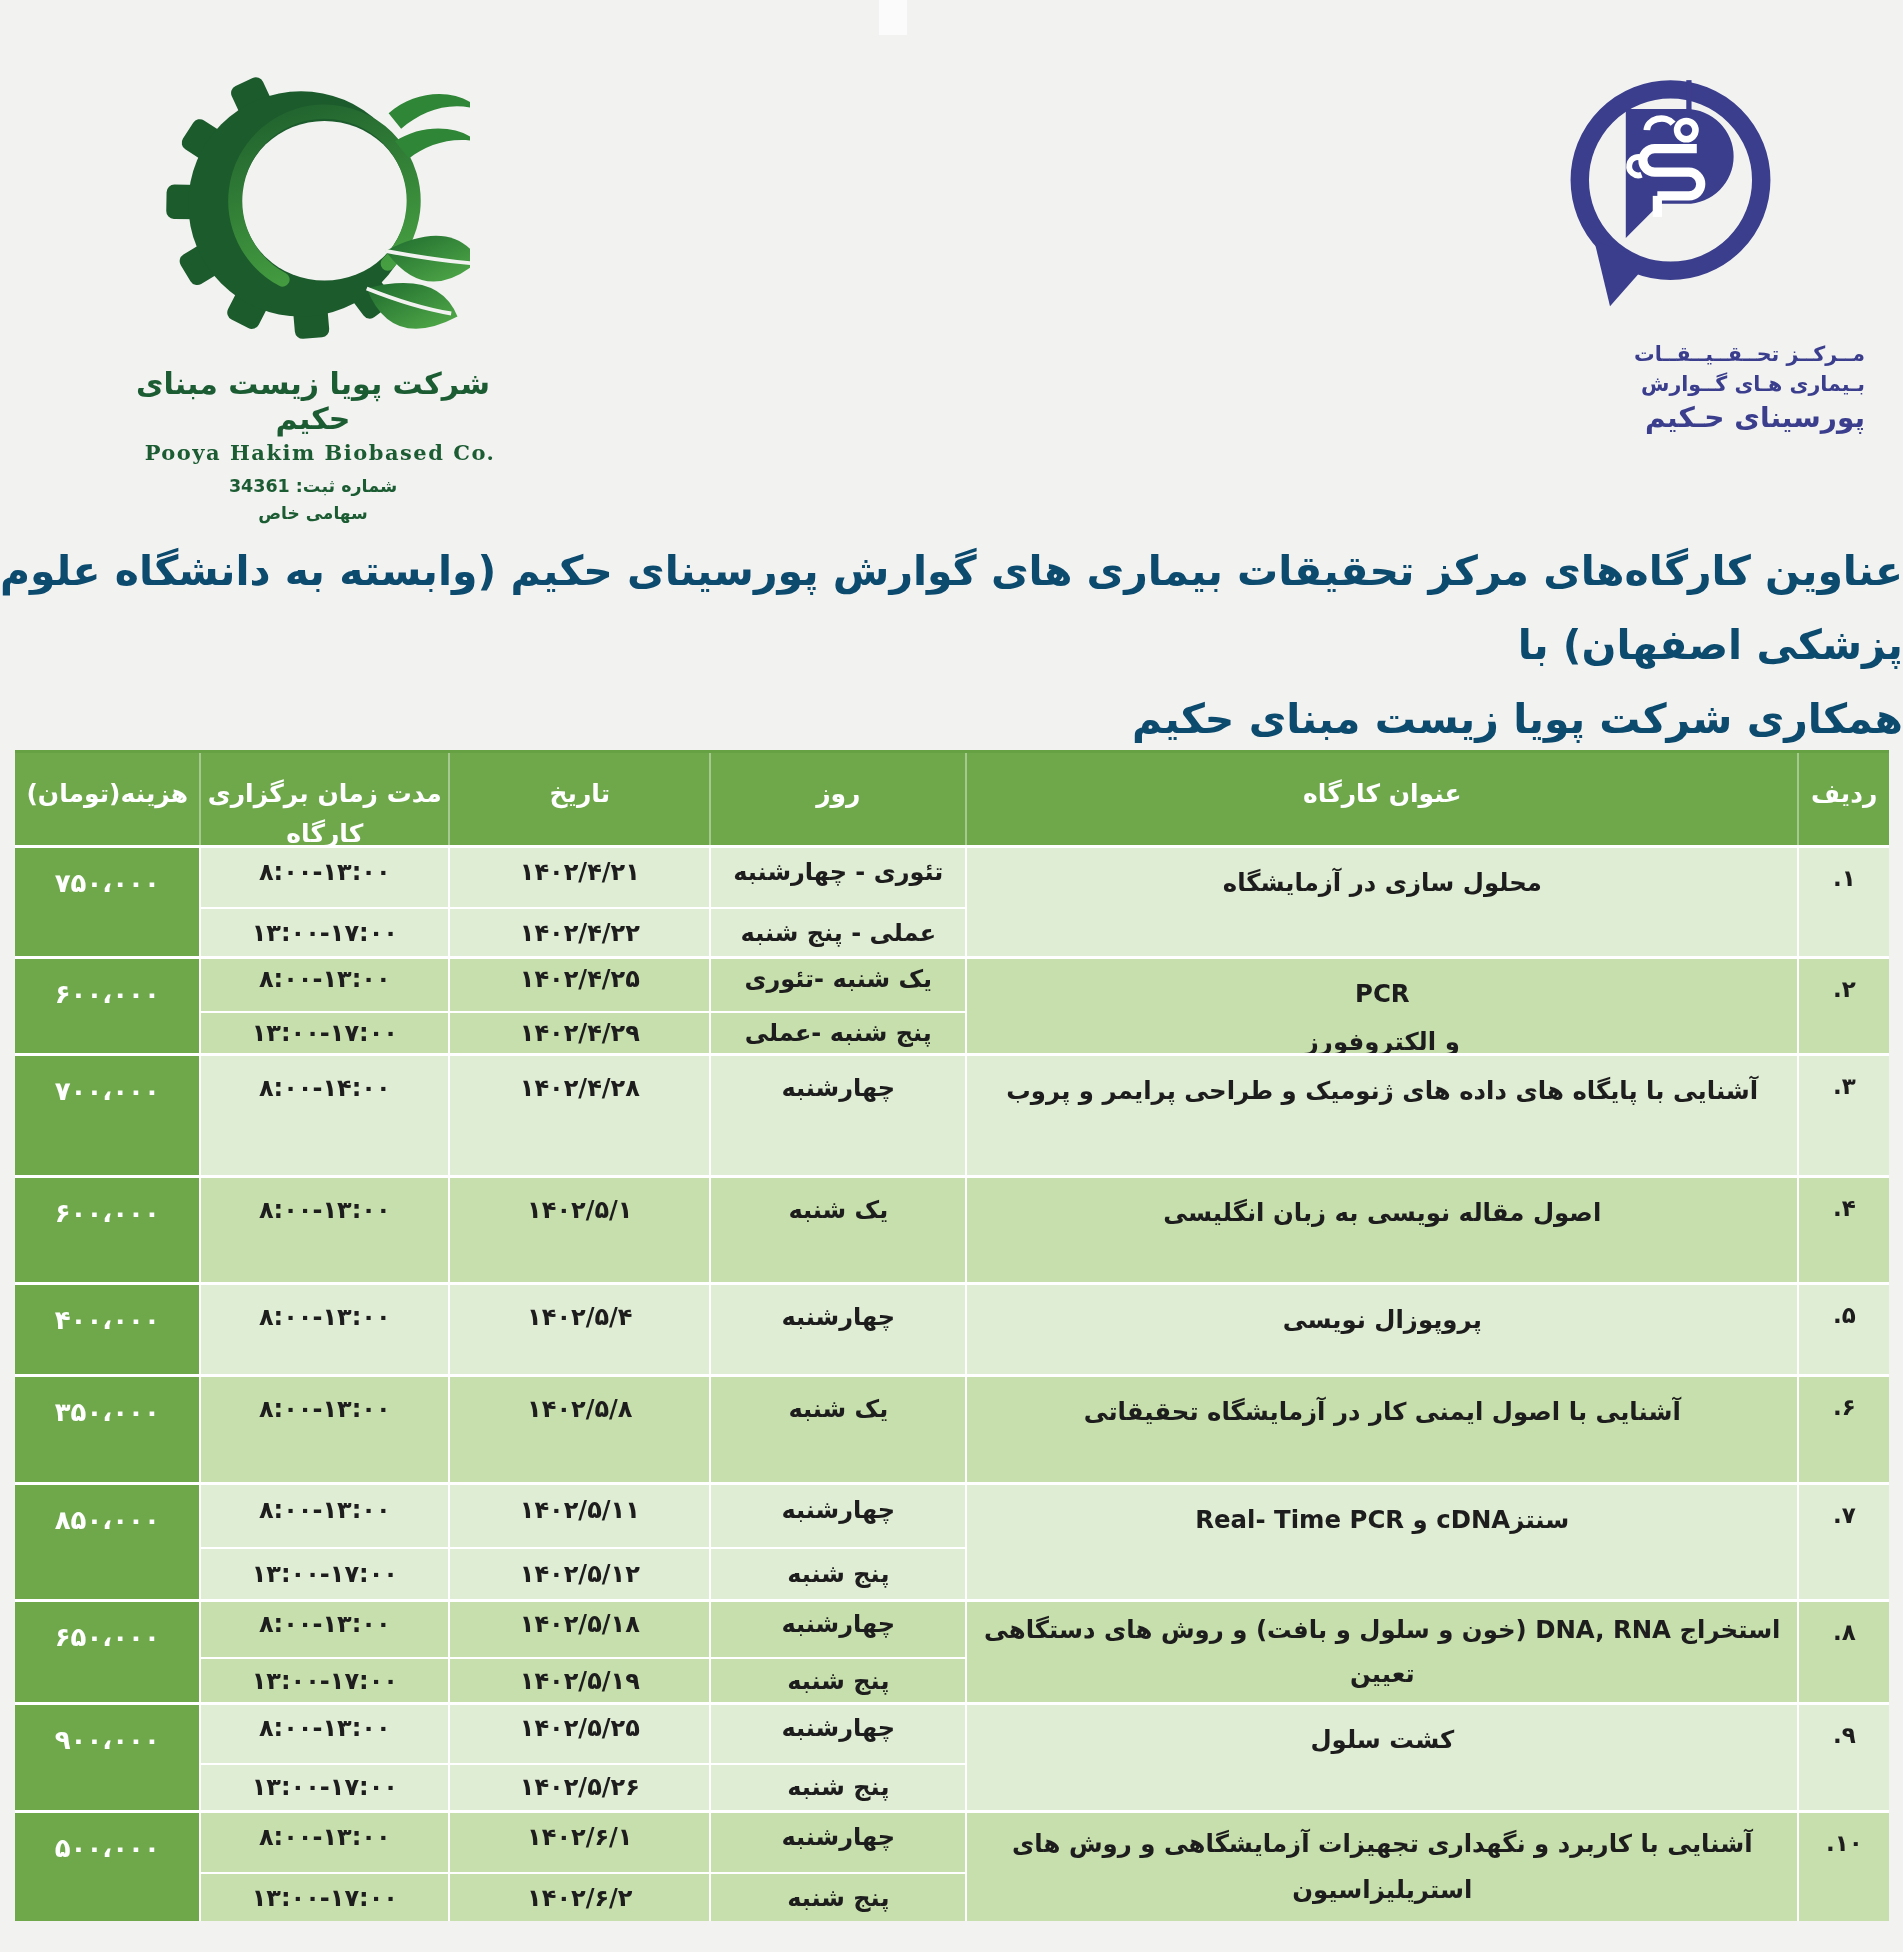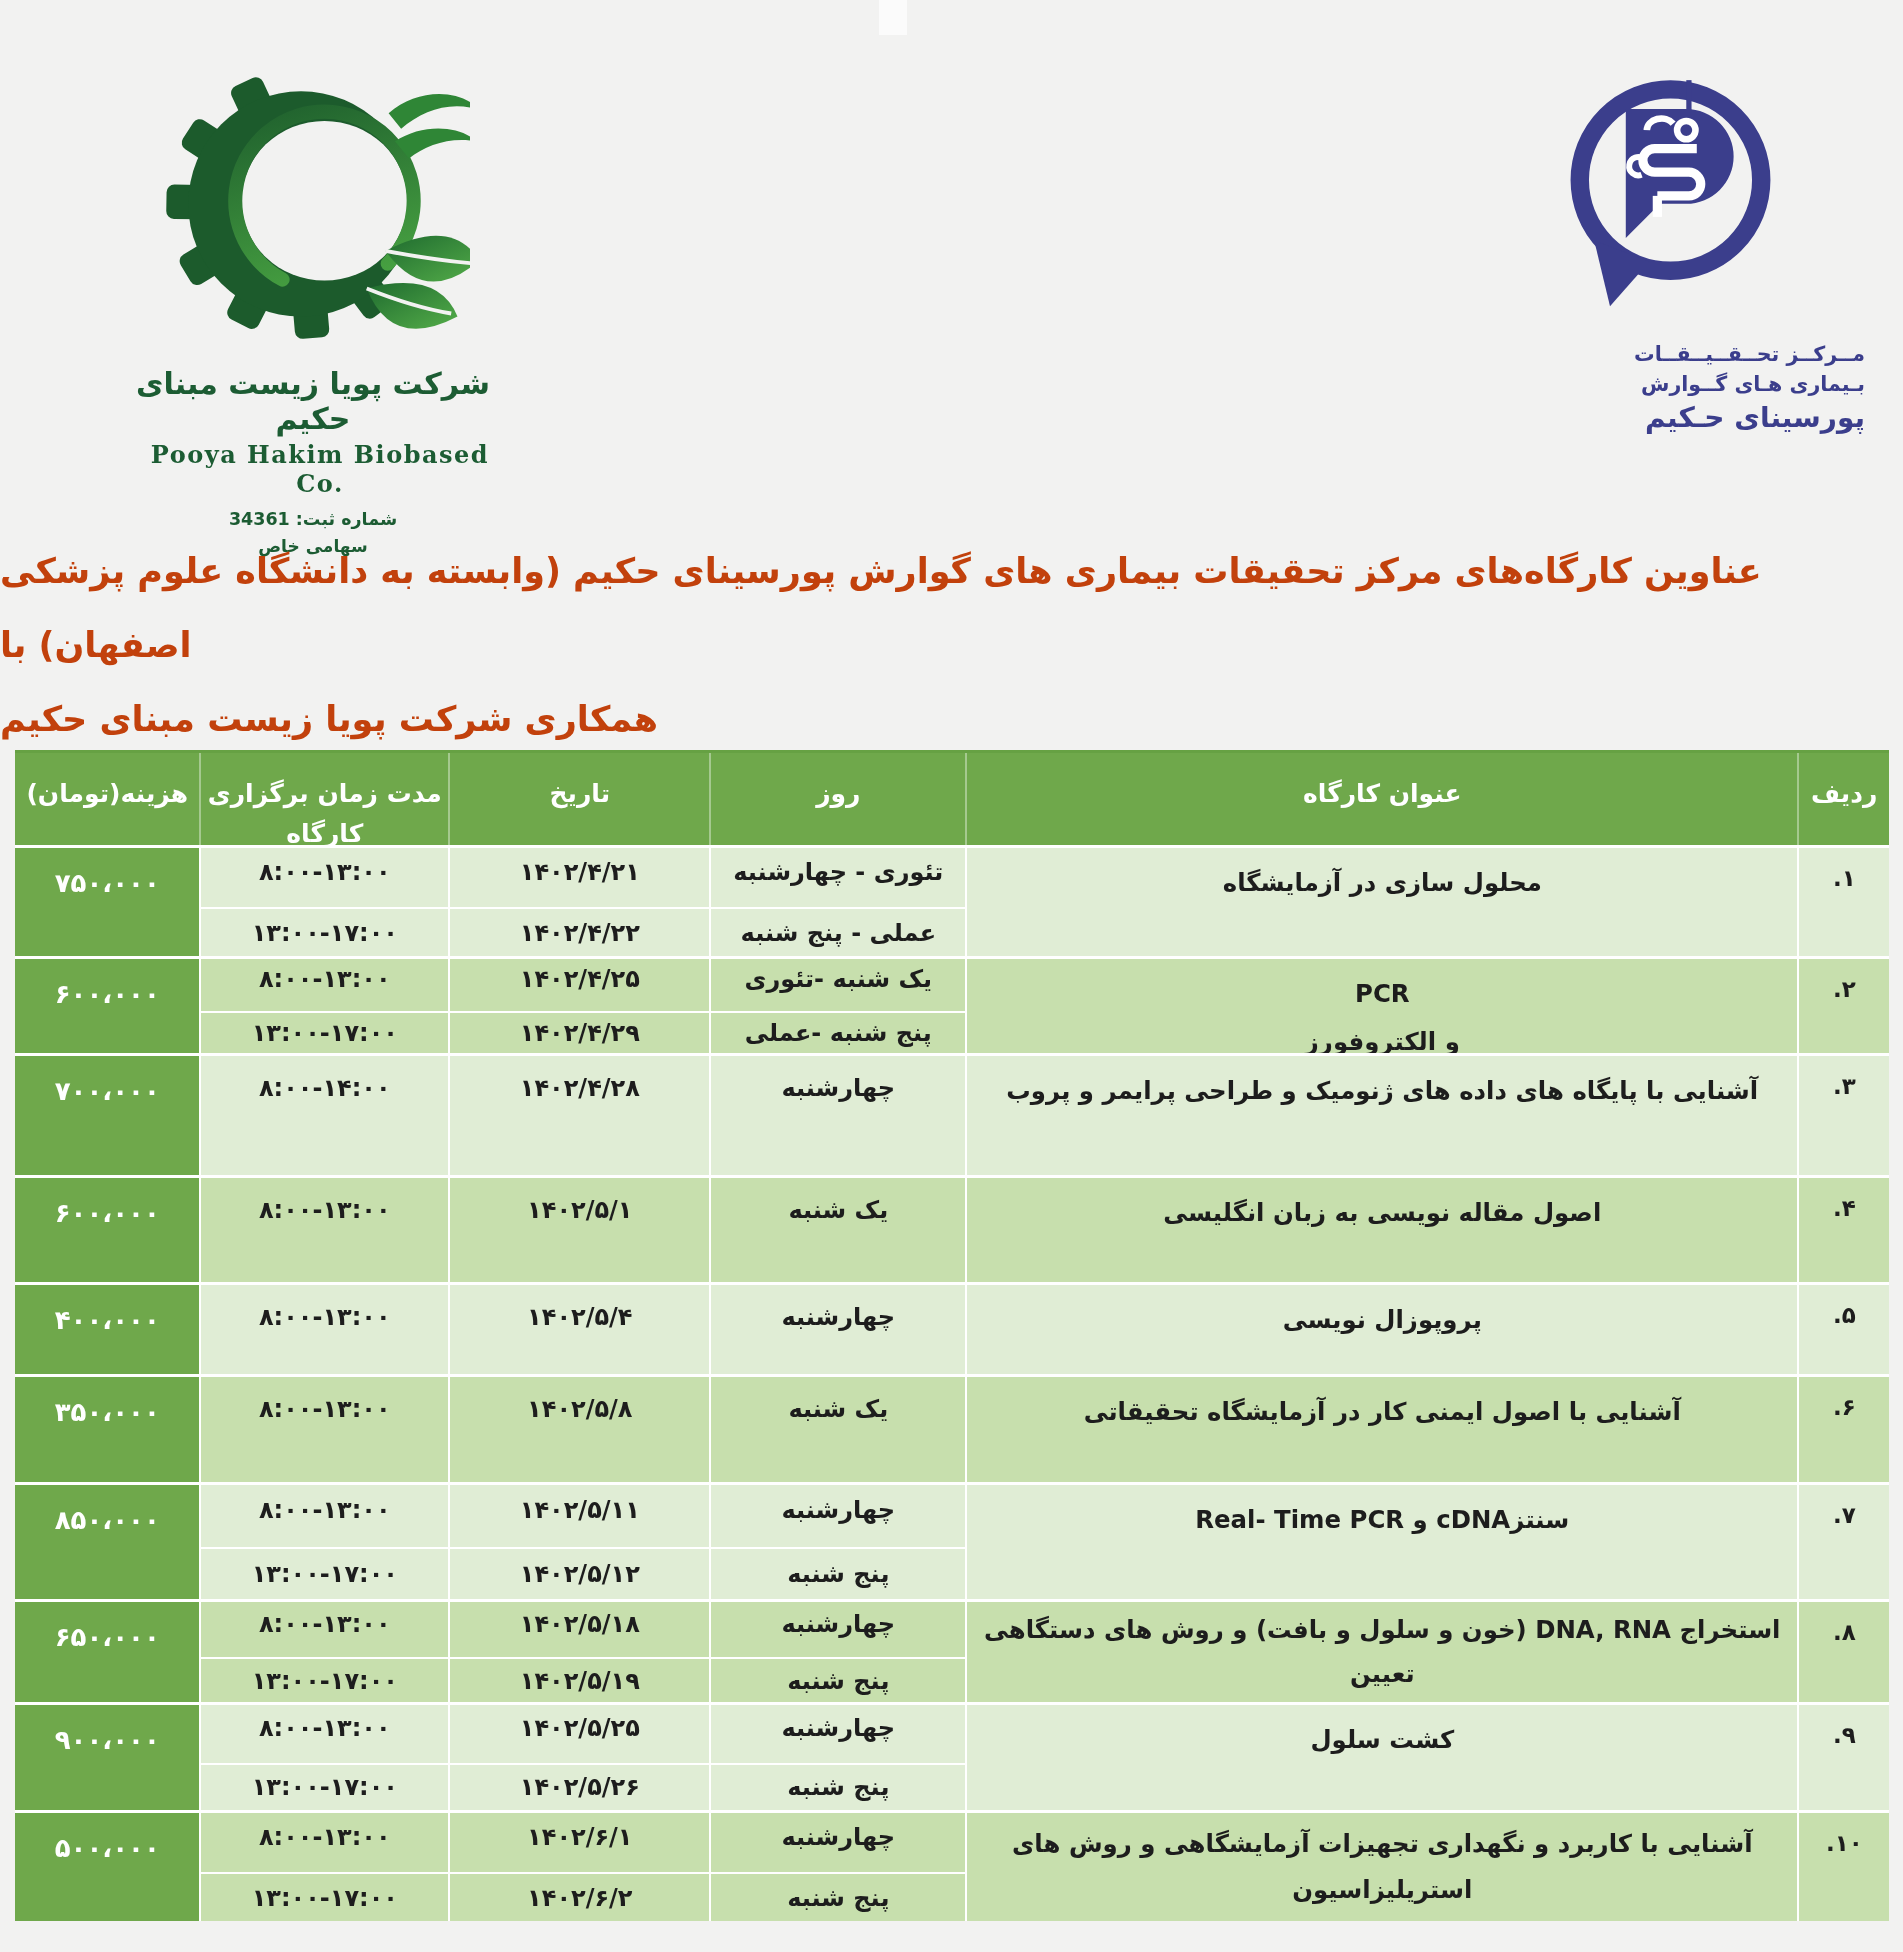--- a/index.html
+++ b/index.html
@@ -5,32 +5,32 @@
   html,body{margin:0;padding:0;}
   *{box-sizing:border-box;}
   #page{position:relative;width:1903px;height:1953px;background:#f2f2f1;overflow:hidden;
         font-family:"DejaVu Sans","Liberation Sans",sans-serif;}
   .notch{position:absolute;left:879px;top:0;width:27.5px;height:35px;background:#fbfbfb;}
 
   
   .logoL{position:absolute;left:111px;top:47px;width:404px;text-align:center;color:#1c5c33;}
   .logoL svg{display:block;margin:0 auto;}
   .logoL .fa-name{font-size:30px;font-weight:bold;margin-top:1.5px;}
-  .logoL .en-name{font-family:"DejaVu Serif","Liberation Serif",serif;font-size:24px;font-weight:bold;letter-spacing:1.5px;margin-top:4.6px;margin-left:14px;}
+  .logoL .en-name{font-family:"DejaVu Serif","Liberation Serif",serif;font-size:21px;font-weight:bold;letter-spacing:1.5px;margin-top:4.6px;margin-left:14px;}
   .logoL .reg{font-size:17.5px;font-weight:bold;margin-top:10.7px;}
   .logoL .typ{font-size:17px;font-weight:bold;margin-top:7.6px;}
 
   .logoR{position:absolute;left:1476px;top:61px;width:389px;text-align:right;color:#3b3e8c;}
   .logoR svg{display:block;margin:0 auto;}
   .logoR .l1,.logoR .l2{font-size:20.6px;font-weight:bold;margin-top:6.1px;}
   .logoR .l3{font-size:28px;font-weight:bold;margin-top:4.6px;}
 
   
-  .mainTitle{position:absolute;top:534px;left:0;right:0;text-align:left;direction:rtl;
-             font-size:35px;font-weight:bold;color:#c2410c;line-height:74px;}
+  .mainTitle{position:absolute;top:534px;left:0;right:0;text-align:right;direction:rtl;
+             font-size:41px;font-weight:bold;color:#0c4a6e;line-height:74px;}
 
   
   .tbl{position:absolute;left:15.3px;top:750px;width:1874px;direction:rtl;font-weight:bold;color:#1d1d1d;}
   .thead{display:flex;height:95px;background:#6fa84b;border-top:3.8px solid #66a143;}
   .thead .cell{background:#6fa84b;color:#fff;font-size:25px;text-align:center;padding-top:21.4px;line-height:40px;
                border-left:2.3px solid rgba(255,255,255,.38);}
   .thead .cell.cost{border-left:none;}
   .trow{display:flex;border-top:3.1px solid #ffffff;}
   .cell{border-left:2.3px solid #ffffff;overflow:hidden;}
   .cell.cost{border-left:none;}

